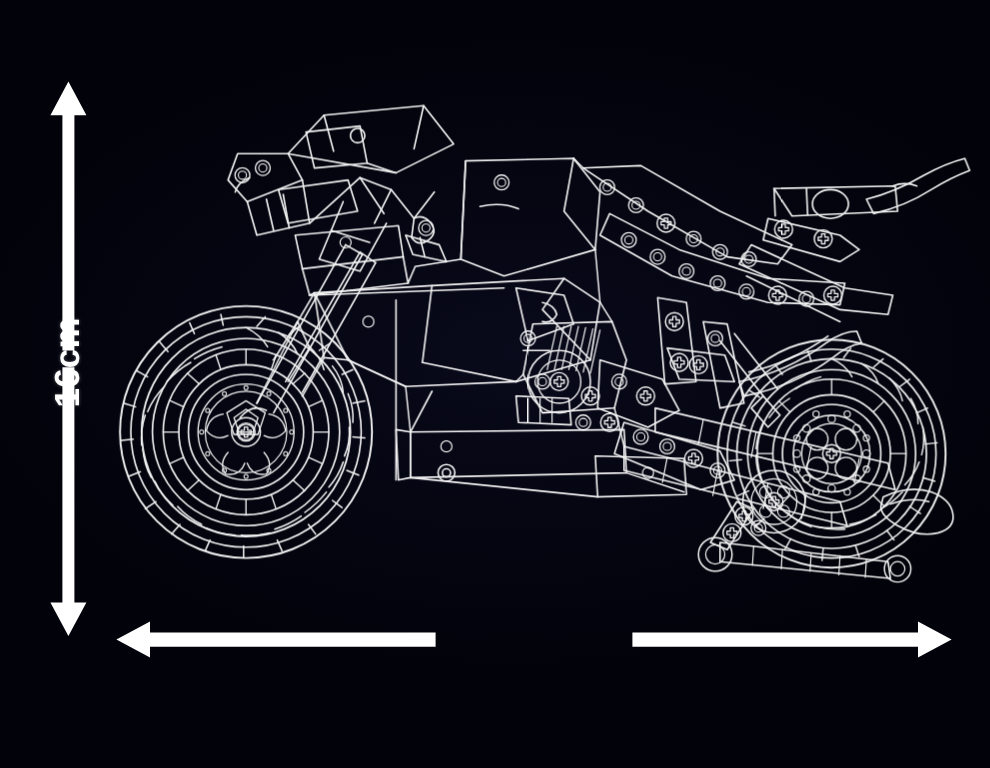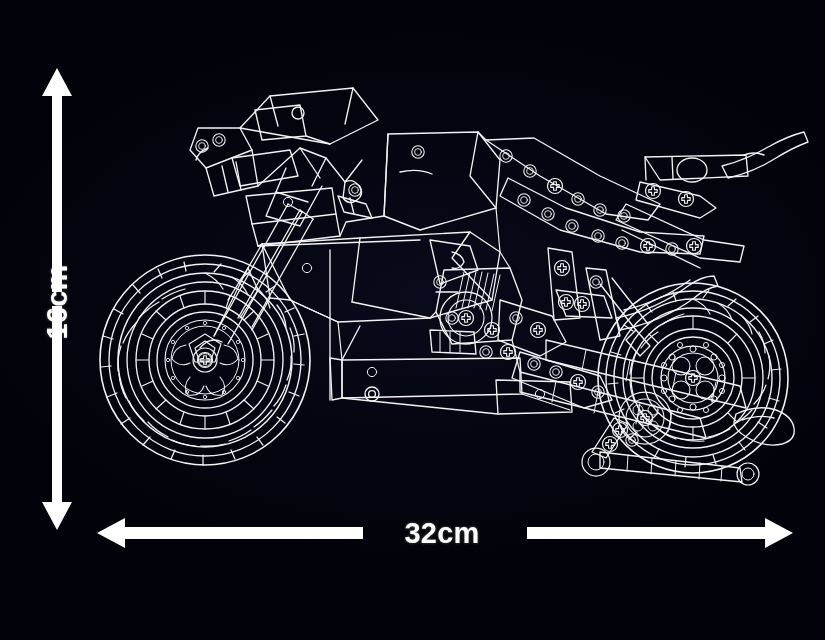--- a/index.html
+++ b/index.html
@@ -537,15 +537,14 @@
 
       <g>
         <polygon points="793,533 765,518 765,527 527,527 527,539 765,539 765,548"></polygon>
       </g>
     </g>
   </svg>
   </div>
 
   <div class="dim-label" id="label-height">16cm</div>
 
-  <div class="dim-label" id="label-width">32cm</div>
 
 </div>
 
 </body></html>

